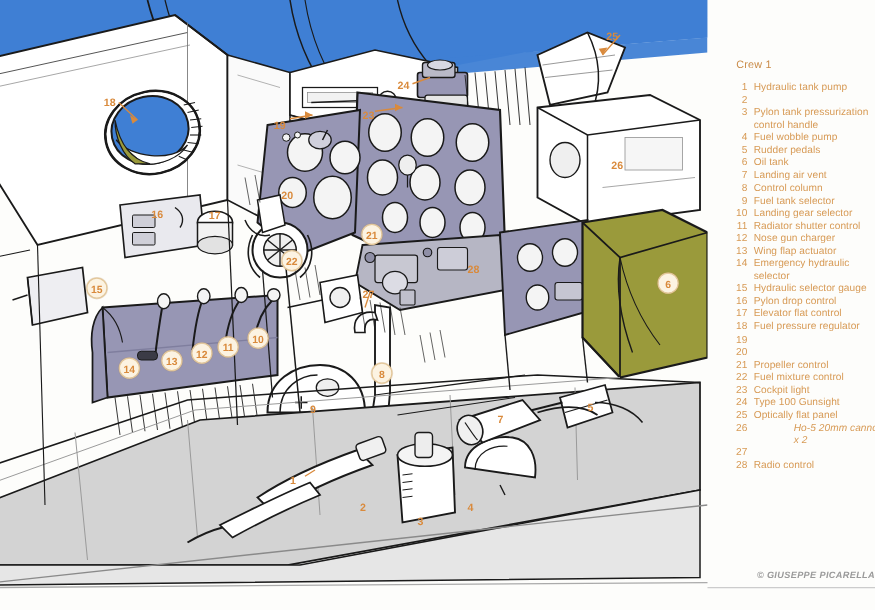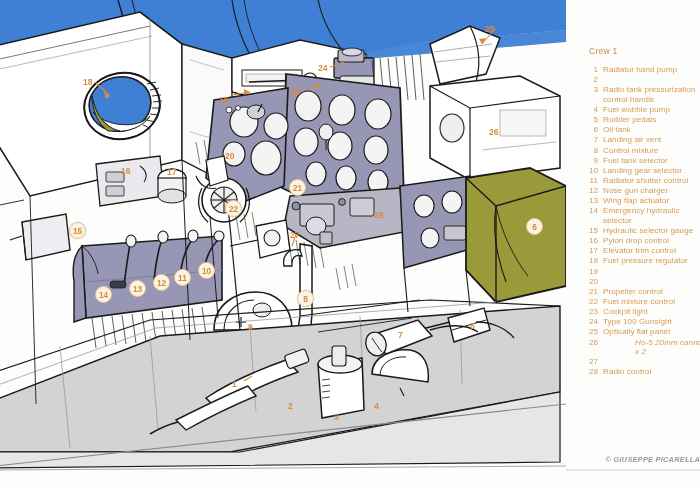--- a/index.html
+++ b/index.html
@@ -440,48 +440,48 @@
       <div class="badge" style="left: 69px; top: 222px;">15</div>
       <div class="badge" style="left: 289px; top: 179px;">21</div>
       <div class="badge" style="left: 225px; top: 200px;">22</div>
     </div>
 
   <div id="legend">
     <div class="crew">Crew 1</div>
     <ol id="legend-list">
         <li>
           <span class="n">1</span>
-          <span class="t"><span>Radiator hand pump</span></span>
+          <span class="t"><span>Hydraulic tank pump</span></span>
         </li>
         <li>
           <span class="n">2</span>
         </li>
         <li>
           <span class="n">3</span>
-          <span class="t"><span>Radio tank pressurization</span><span class="cont">control handle</span></span>
+          <span class="t"><span>Pylon tank pressurization</span><span class="cont">control handle</span></span>
         </li>
         <li>
           <span class="n">4</span>
           <span class="t"><span>Fuel wobble pump</span></span>
         </li>
         <li>
           <span class="n">5</span>
           <span class="t"><span>Rudder pedals</span></span>
         </li>
         <li>
           <span class="n">6</span>
           <span class="t"><span>Oil tank</span></span>
         </li>
         <li>
           <span class="n">7</span>
           <span class="t"><span>Landing air vent</span></span>
         </li>
         <li>
           <span class="n">8</span>
-          <span class="t"><span>Control mixture</span></span>
+          <span class="t"><span>Control column</span></span>
         </li>
         <li>
           <span class="n">9</span>
           <span class="t"><span>Fuel tank selector</span></span>
         </li>
         <li>
           <span class="n">10</span>
           <span class="t"><span>Landing gear selector</span></span>
         </li>
         <li>
@@ -503,21 +503,21 @@
         <li>
           <span class="n">15</span>
           <span class="t"><span>Hydraulic selector gauge</span></span>
         </li>
         <li>
           <span class="n">16</span>
           <span class="t"><span>Pylon drop control</span></span>
         </li>
         <li>
           <span class="n">17</span>
-          <span class="t"><span>Elevator trim control</span></span>
+          <span class="t"><span>Elevator flat control</span></span>
         </li>
         <li>
           <span class="n">18</span>
           <span class="t"><span>Fuel pressure regulator</span></span>
         </li>
         <li>
           <span class="n">19</span>
         </li>
         <li>
           <span class="n">20</span>

